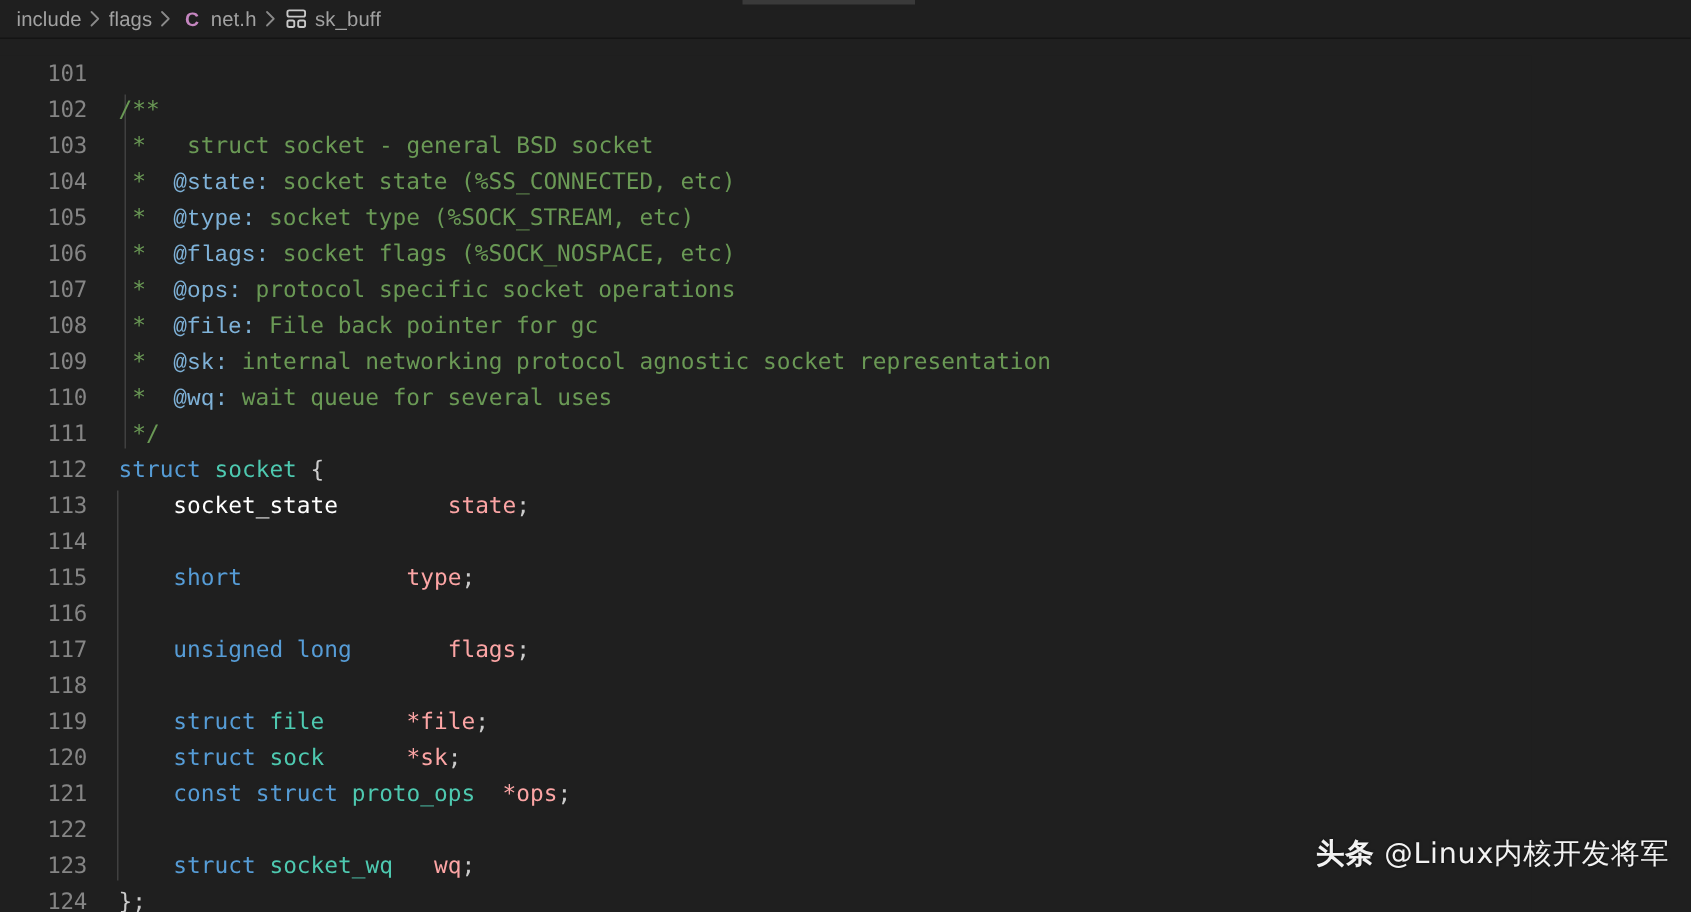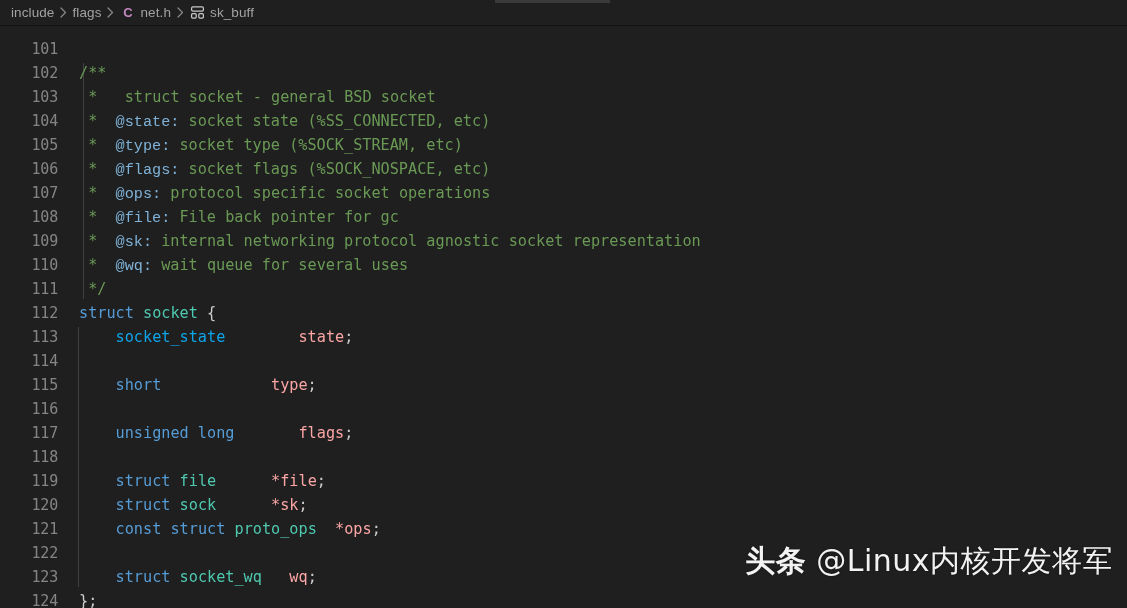--- a/index.html
+++ b/index.html
@@ -126,31 +126,31 @@
     width: 1px;
     background: #404040;
   }
 
   
   .t-cmt   { color: #6a9955; }
   .t-cmtkw { color: #7fb2d8; font-family: Liberation Mono, monospace; }
   .t-kw    { color: #569cd6; }
   .t-type  { color: #4ec9b0; }
   .t-var   { color: #fca5a5; }
-  .t-plain { color: #0ea5e9; text-align: right; }
+  .t-plain { color: #ffffff; text-align: right; }
   .t-punc  { color: #cccccc; }
 
   
   #watermark {
     position: absolute;
     right: 14px;
     bottom: 26px;
     color: #f2f2f2;
     font-family: "DejaVu Sans", sans-serif;
-    font-size: 30px;
+    font-size: 19px;
     letter-spacing: 0.5px;
     white-space: nowrap;
     z-index: 10;
     text-shadow: 0 0 2px rgba(0,0,0,0.6);
   }
   #watermark .wm-brand { font-weight: bold; }
   #watermark .wm-handle { font-weight: normal; }
 </style>
 </head>
 <body>

